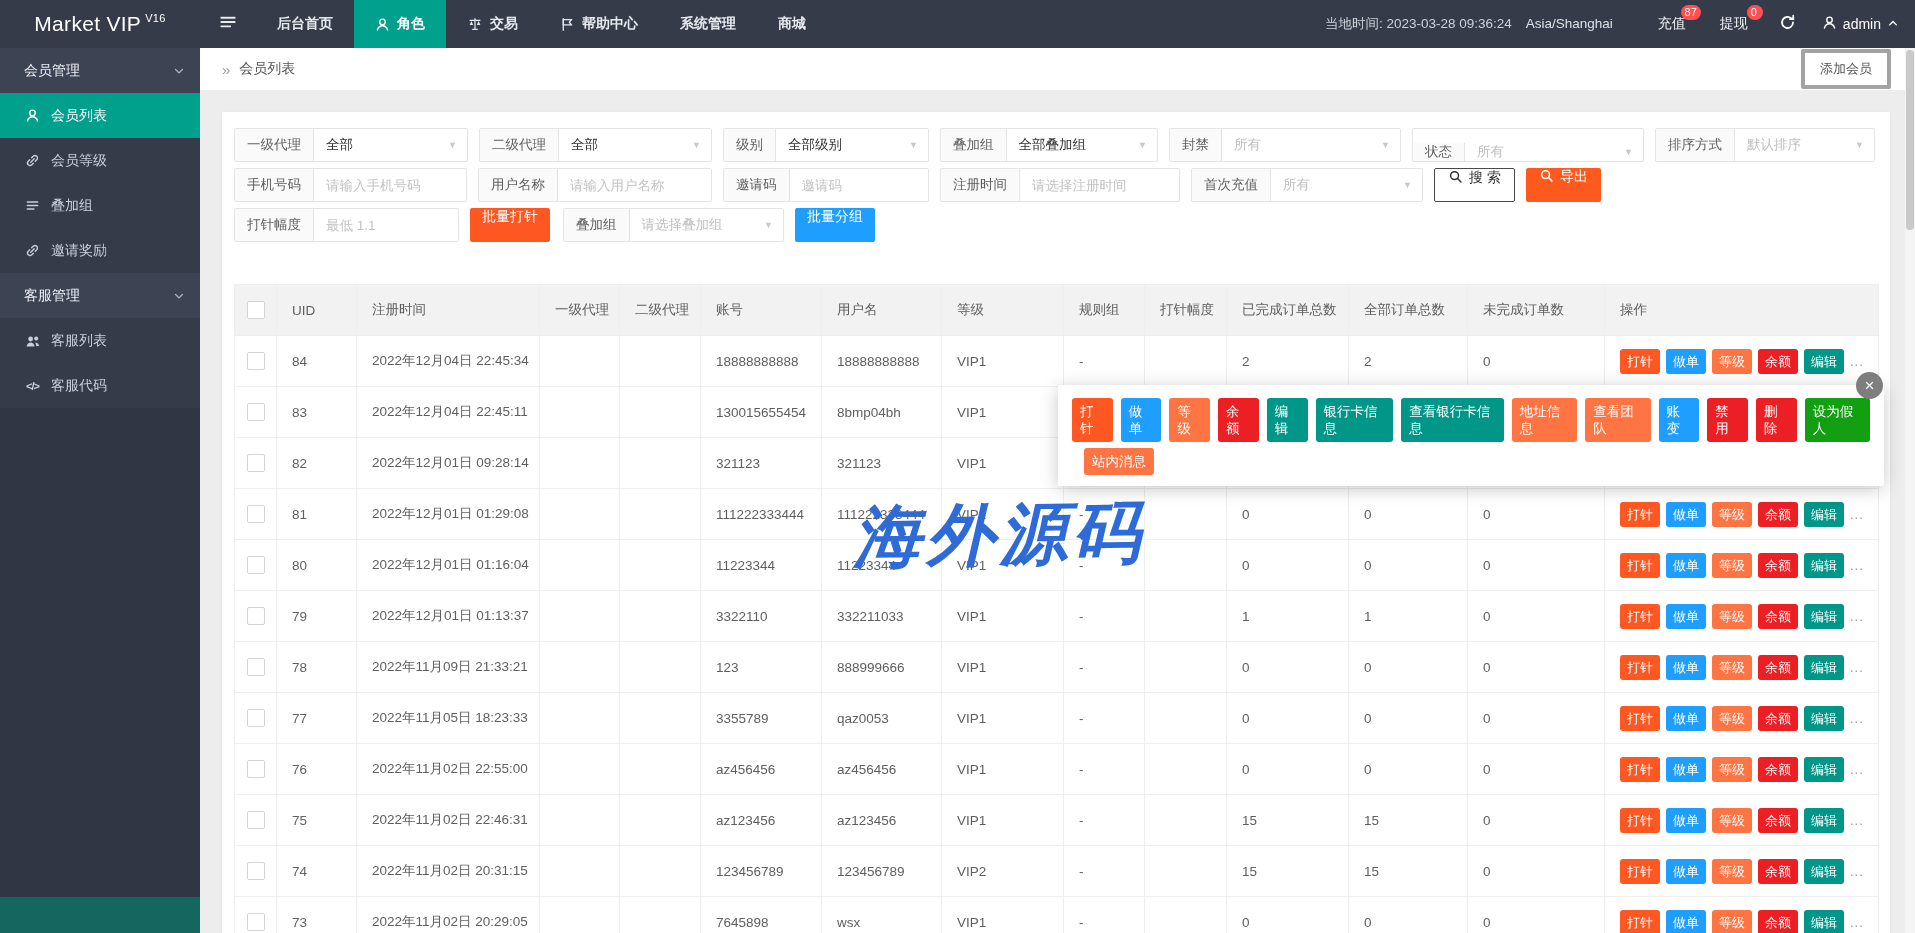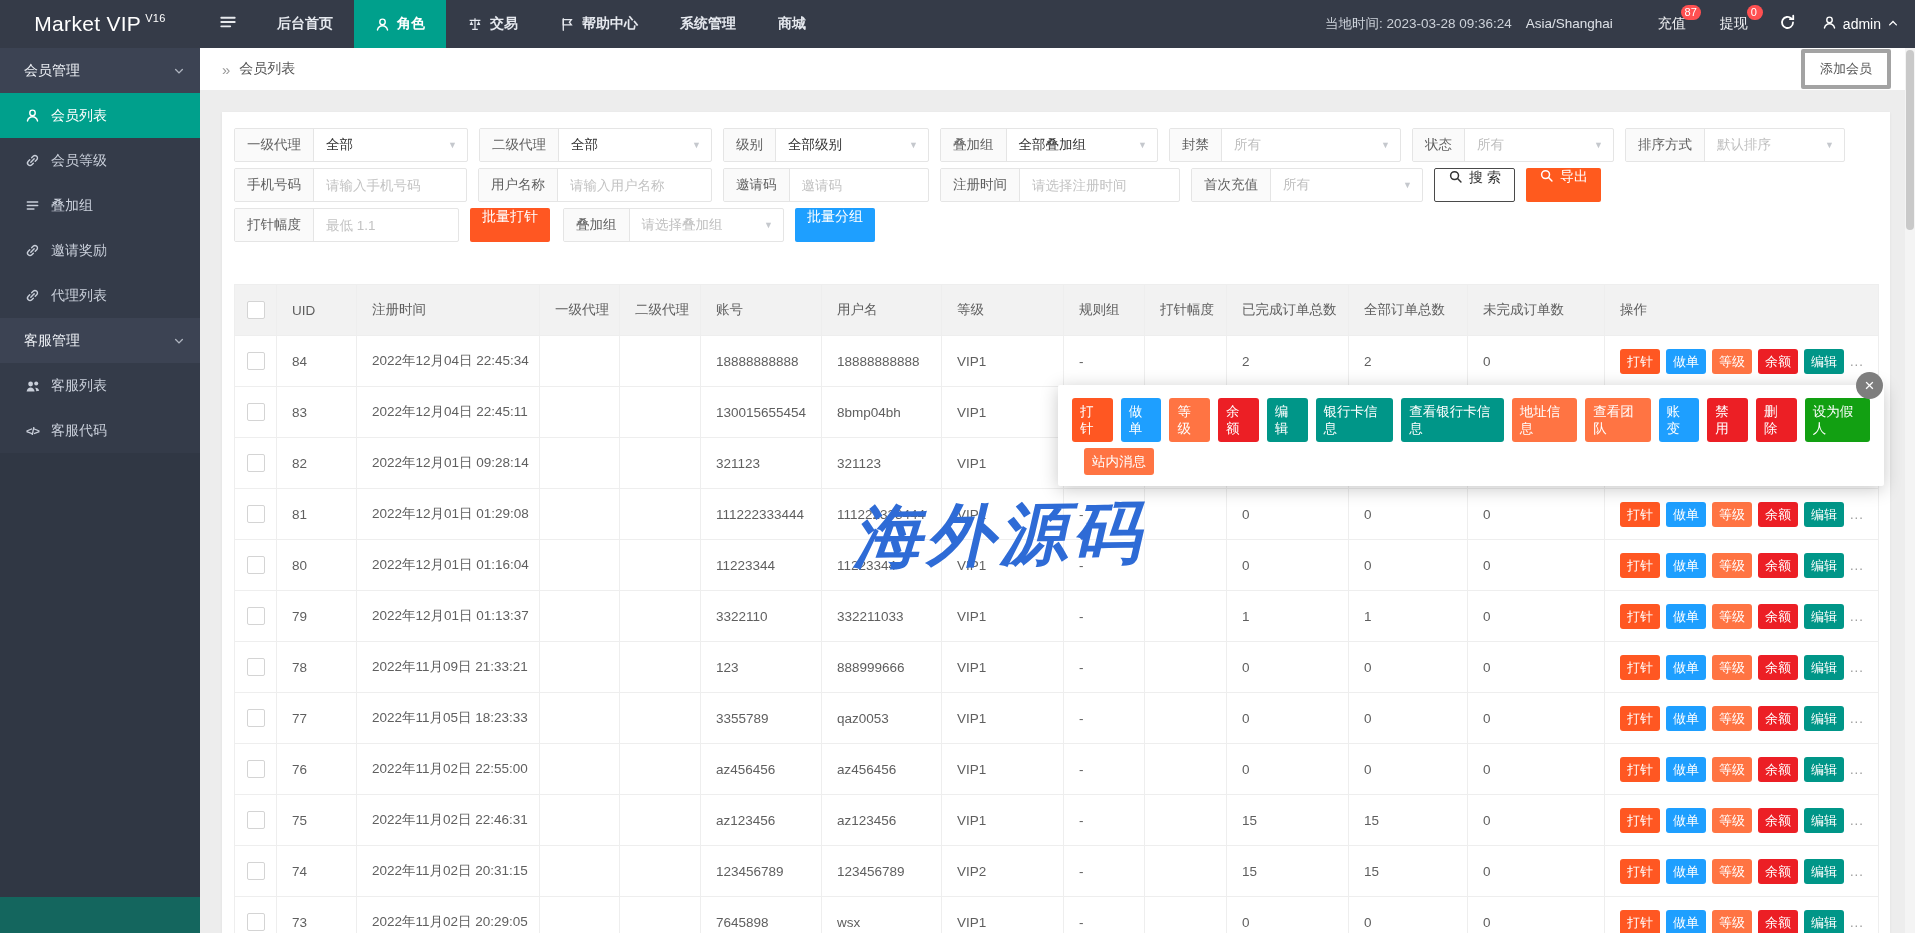--- a/index.html
+++ b/index.html
@@ -210,30 +210,20 @@
       <div class="sb-item">
         <span class="icon">
           <svg width="15" height="15" viewBox="0 0 16 16" fill="none" stroke="currentColor" stroke-width="1.5" stroke-linecap="round">
             <path d="M6.2 9.8l3.6-3.6"></path>
             <path d="M7.1 5.1l1.6-1.6a2.6 2.6 0 0 1 3.8 3.8l-1.6 1.6"></path>
             <path d="M8.9 10.9l-1.6 1.6a2.6 2.6 0 0 1-3.8-3.8l1.6-1.6"></path>
           </svg>
         </span>
         <span>邀请奖励</span>
       </div>
-      <div class="sb-item">
-        <span class="icon">
-          <svg width="15" height="15" viewBox="0 0 16 16" fill="none" stroke="currentColor" stroke-width="1.5" stroke-linecap="round">
-            <path d="M6.2 9.8l3.6-3.6"></path>
-            <path d="M7.1 5.1l1.6-1.6a2.6 2.6 0 0 1 3.8 3.8l-1.6 1.6"></path>
-            <path d="M8.9 10.9l-1.6 1.6a2.6 2.6 0 0 1-3.8-3.8l1.6-1.6"></path>
-          </svg>
-        </span>
-        <span>代理列表</span>
-      </div>
       <div class="sb-group-title">
         <span>客服管理</span>
         <span class="icon chev">
           <svg width="12" height="12" viewBox="0 0 16 16" fill="none" stroke="currentColor" stroke-width="1.8" stroke-linecap="round">
             <path d="M3.5 6l4.5 4.5L12.5 6"></path>
           </svg>
         </span>
       </div>
       <div class="sb-item">
         <span class="icon">
@@ -278,21 +268,21 @@
           <div class="fvalue">全部级别<span class="caret">▼</span></div>
         </div>
         <div class="fgroup" style="width: 218px;">
           <span class="flabel">叠加组</span>
           <div class="fvalue">全部叠加组<span class="caret">▼</span></div>
         </div>
         <div class="fgroup" style="width: 232px;">
           <span class="flabel">封禁</span>
           <div class="fvalue muted">所有<span class="caret">▼</span></div>
         </div>
-        <div class="fgroup" style="width: 202px;">
+        <div class="fgroup" style="width: 232px; align-items: flex-end;">
           <span class="flabel">状态</span>
           <div class="fvalue muted">所有<span class="caret">▼</span></div>
         </div>
         <div class="fgroup" style="width: 220px;">
           <span class="flabel">排序方式</span>
           <div class="fvalue muted">默认排序<span class="caret">▼</span></div>
         </div>
       </div>
     <div class="frow" id="frow2">
         <div class="fgroup" style="width: 233px;">

